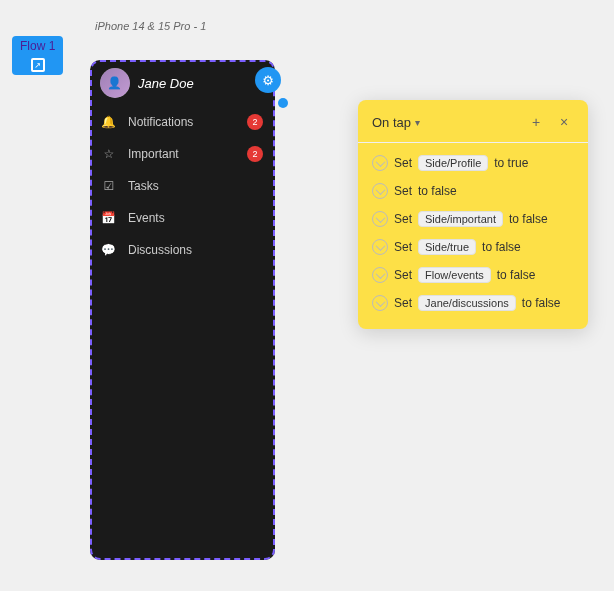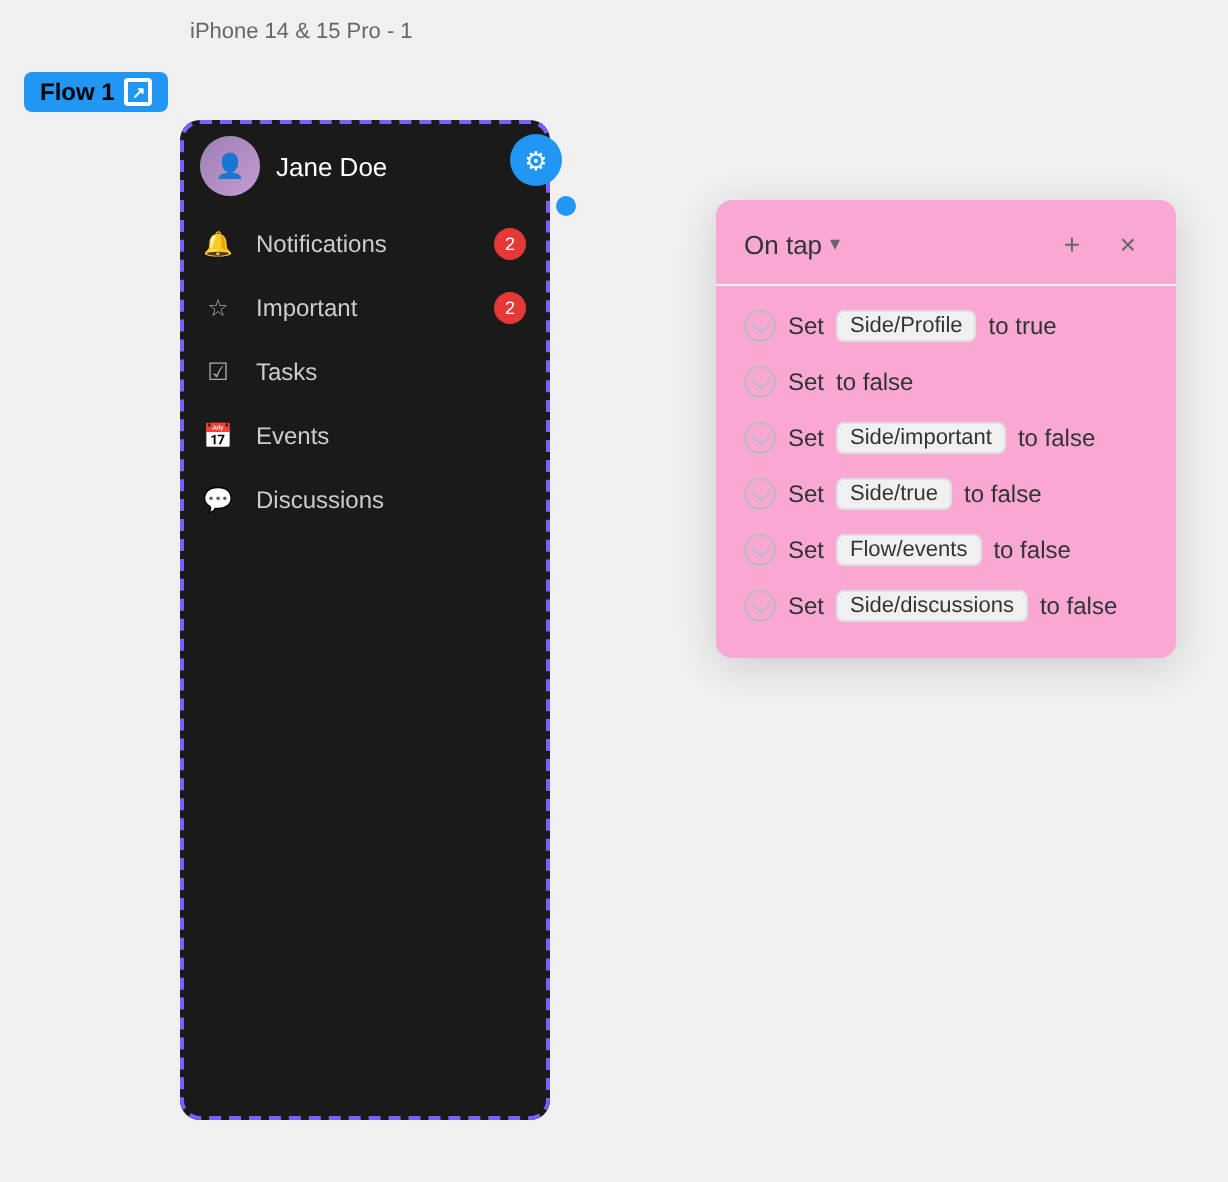--- a/index.html
+++ b/index.html
@@ -6,41 +6,43 @@
     body {
       width: 614px;
       height: 591px;
       background: #f0f0f0;
       font-family: -apple-system, BlinkMacSystemFont, 'Segoe UI', sans-serif;
       overflow: hidden;
       position: relative;
     }
     .device-label {
       position: absolute;
-      top: 10px;
+      top: 20px;
       left: 95px;
       font-size: 11px;
       color: #666;
+      font-style: italic;
     }
 
     
     .flow-tag {
       position: absolute;
       top: 36px;
       left: 12px;
       background: #2196f3;
-      color: #000000;
-      font-size: 12px;
-      font-weight: 700;
+      color: #4c1d95;
+      font-size: 12px;
+      font-weight: 400;
       padding: 3px 8px;
       border-radius: 4px;
       display: flex;
       align-items: center;
       gap: 5px;
       cursor: pointer;
+      flex-direction: column;
     }
     .flow-tag-icon {
       width: 14px;
       height: 14px;
       border: 2px solid white;
       border-radius: 2px;
       display: inline-flex;
       align-items: center;
       justify-content: center;
     }
@@ -136,20 +138,21 @@
       display: flex;
       align-items: center;
       justify-content: center;
       font-size: 12px;
       color: white;
     }
     .user-name {
       font-size: 13px;
       color: white;
       font-weight: 400;
+      font-style: italic;
     }
 
     
     .nav-item {
       display: flex;
       align-items: center;
       gap: 12px;
       padding: 9px 12px;
       color: #ccc;
       font-size: 12px;
@@ -182,21 +185,21 @@
       justify-content: center;
       padding: 0 3px;
     }
 
     
     .panel {
       position: absolute;
       top: 100px;
       left: 358px;
       width: 230px;
-      background: #f9a8d4;
+      background: #fde047;
       border-radius: 8px;
       box-shadow: 0 4px 20px rgba(0,0,0,0.15);
       padding: 12px 0;
     }
 
     
     .panel-header {
       display: flex;
       align-items: center;
       justify-content: space-between;
@@ -367,17 +370,17 @@
     </div>
       <div class="panel-row">
       <span class="row-icon"></span>
       <span class="row-verb">Set</span>
       <span class="row-chip">Flow/events</span>
       <span class="row-value">to false</span>
     </div>
       <div class="panel-row">
       <span class="row-icon"></span>
       <span class="row-verb">Set</span>
-      <span class="row-chip">Side/discussions</span>
+      <span class="row-chip">Jane/discussions</span>
       <span class="row-value">to false</span>
     </div>
     </div>
 </div>
 
 </body></html>

